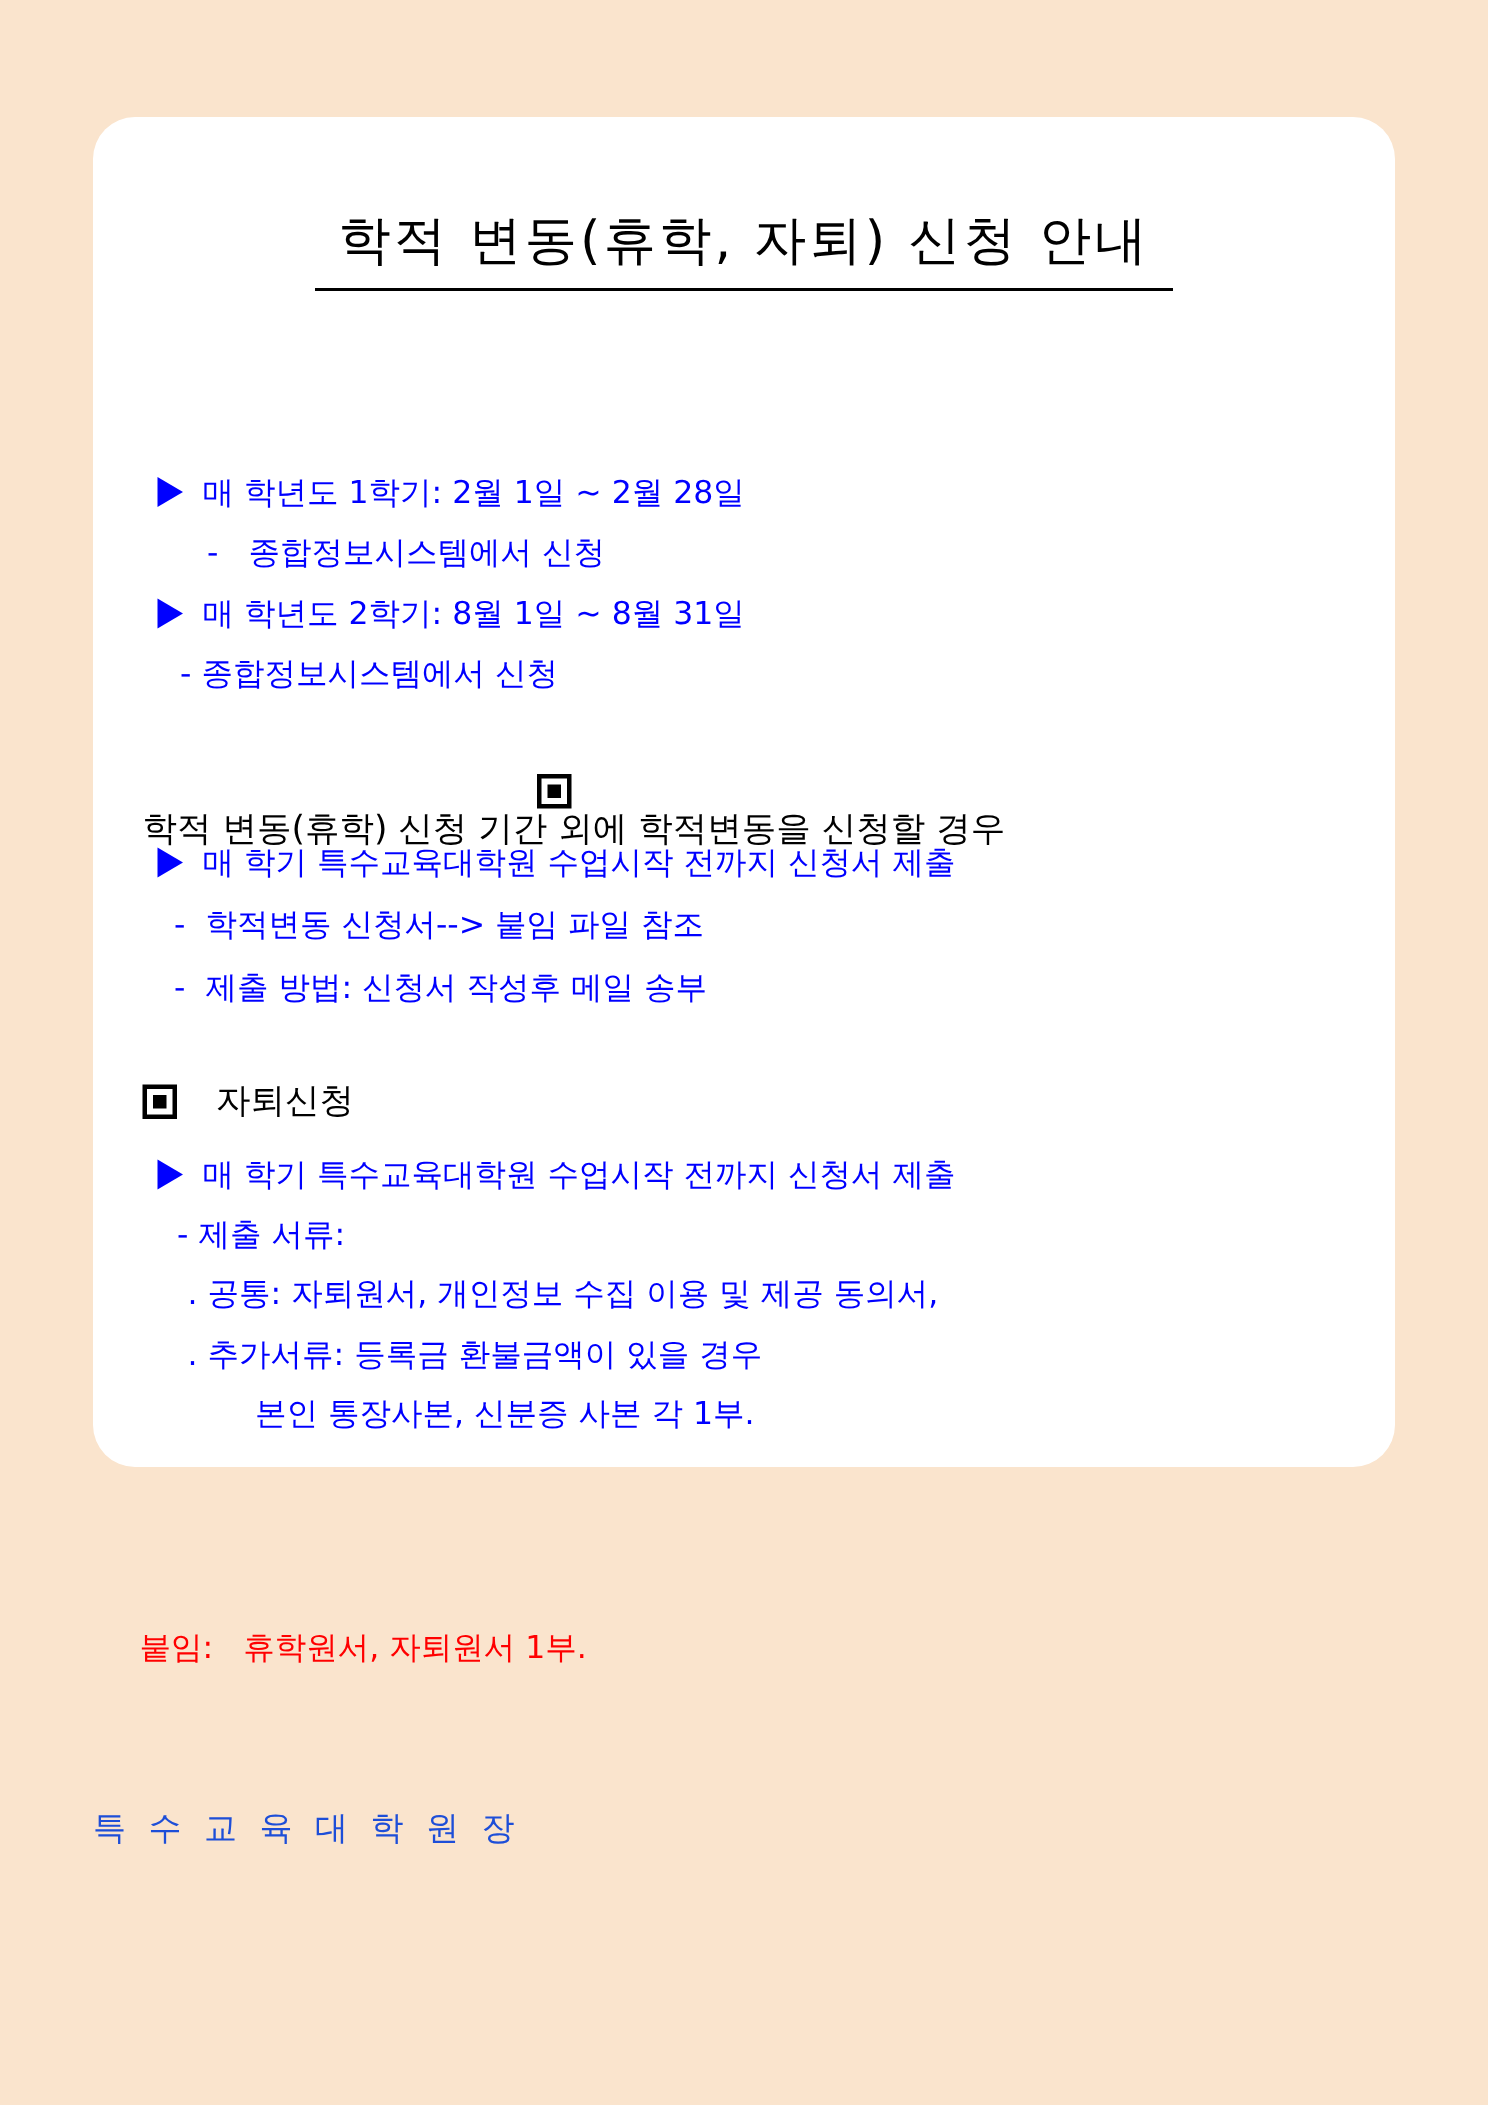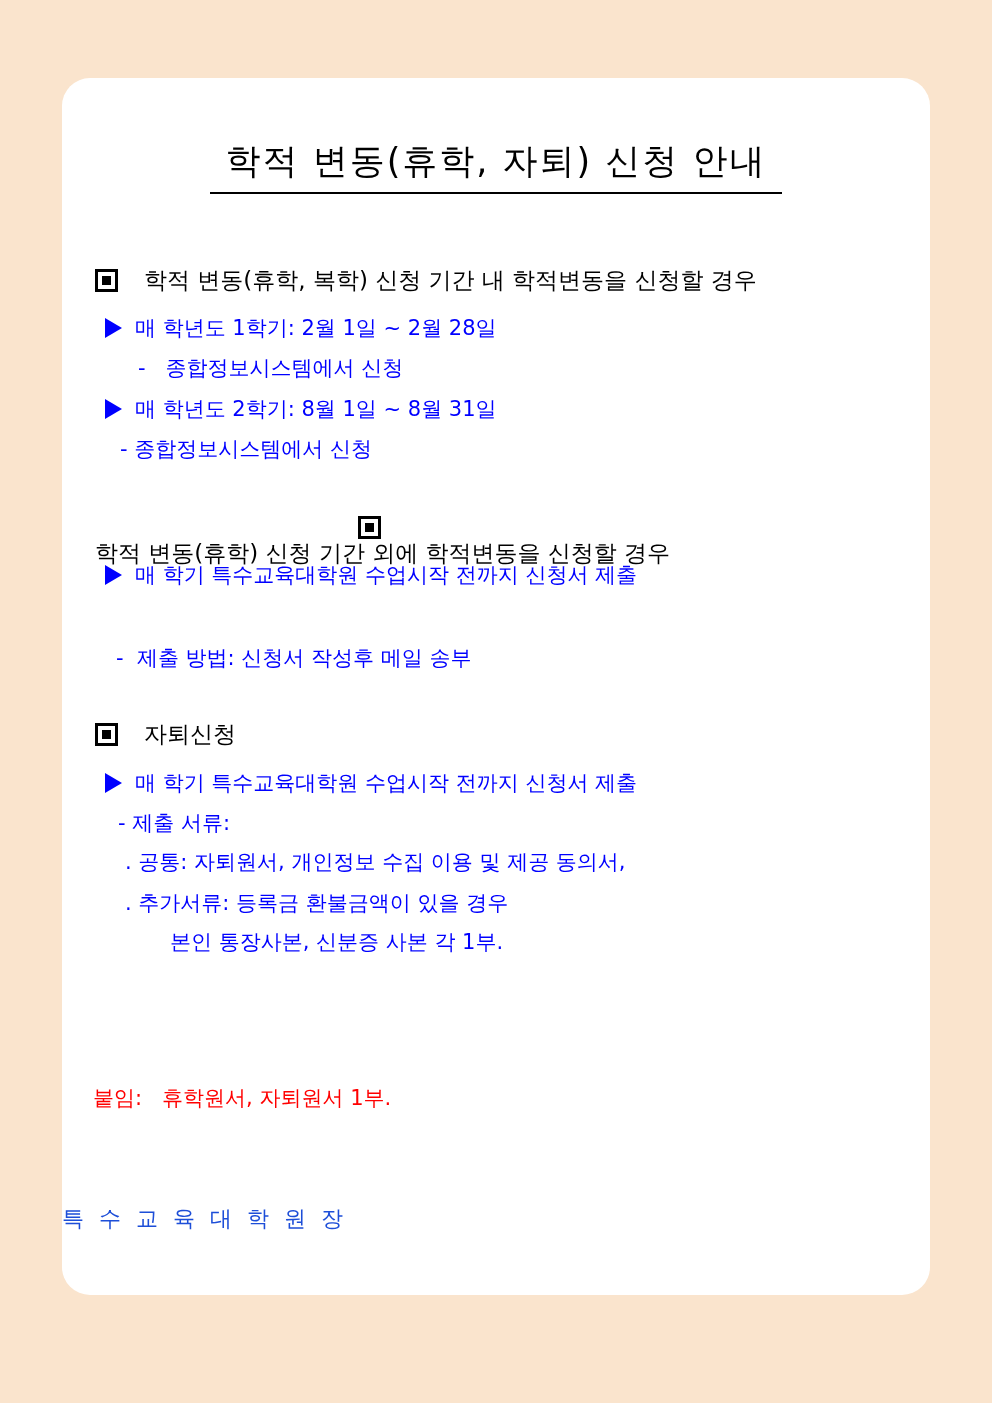--- a/index.html
+++ b/index.html
@@ -10,21 +10,21 @@
     position: relative;
     background: #FAE4CD;
     font-family: "DejaVu Sans", "Liberation Sans", sans-serif;
     overflow: hidden;
   }
   .card {
     position: absolute;
     left: 62px;
     top: 78px;
     width: 868px;
-    height: 1217px;
+    height: 900px;
     background: #FFFFFF;
     border-radius: 28px;
   }
   .title-wrap {
     position: absolute;
     top: 62px;
     left: 0;
     width: 100%;
     text-align: center;
   }
@@ -97,24 +97,20 @@
 </style>
 </head>
 <body>
 
 <div class="card">
 
   <div class="title-wrap">
     <span class="title">학적 변동(휴학, 자퇴) 신청 안내</span>
   </div>
 
-  <div class="line header-line" style="top:188px; left:33px;">
-    <span class="sq-icon"><span class="sq-inner"></span></span>
-    <span class="txt">학적 변동(휴학, 복학) 신청 기간 내 학적변동을 신청할 경우</span>
-  </div>
 
   <div class="line" style="top:236px; left:43px;">
     <span class="tri-icon"></span>
     <span class="txt">매 학년도 1학기: 2월 1일 ~ 2월 28일</span>
   </div>
 
   <div class="line" style="top:276px; left:76px;">
     <span class="txt">-   종합정보시스템에서 신청</span>
   </div>
 
@@ -130,20 +126,23 @@
   <div class="line header-line" style="top:438px; left:33px;flex-direction:column;">
     <span class="sq-icon"><span class="sq-inner"></span></span>
     <span class="txt">학적 변동(휴학) 신청 기간 외에 학적변동을 신청할 경우</span>
   </div>
 
   <div class="line" style="top:483px; left:43px;">
     <span class="tri-icon"></span>
     <span class="txt">매 학기 특수교육대학원 수업시작 전까지 신청서 제출</span>
   </div>
 
+  <div class="line" style="top:524px; left:54px;">
+    <span class="txt">-  학적변동 신청서--&gt; 붙임 파일 참조</span>
+  </div>
 
   <div class="line" style="top:566px; left:54px;">
     <span class="txt">-  제출 방법: 신청서 작성후 메일 송부</span>
   </div>
 
   <div class="line header-line" style="top:642px; left:33px;">
     <span class="sq-icon"><span class="sq-inner"></span></span>
     <span class="txt">자퇴신청</span>
   </div>
 

